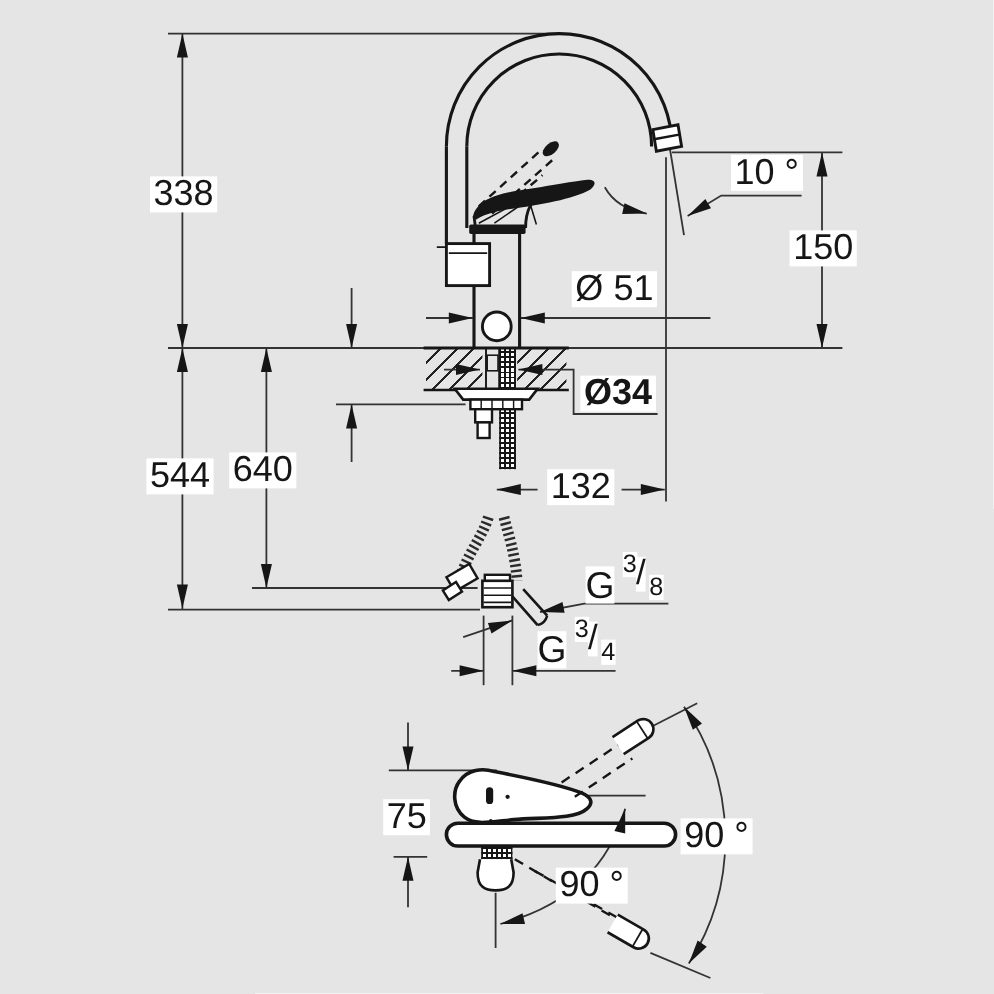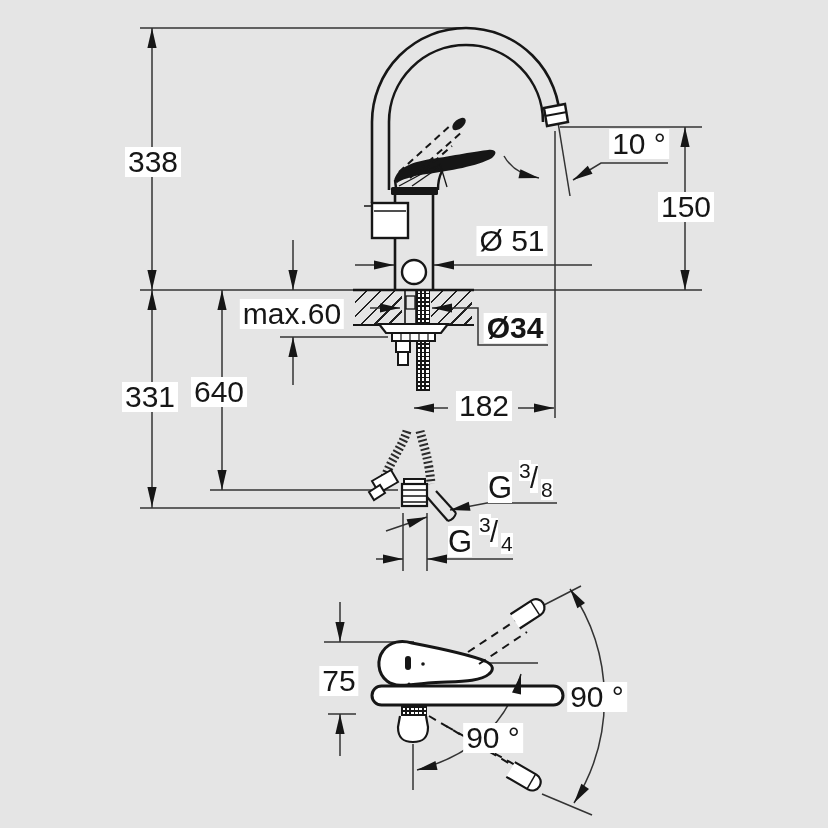--- a/index.html
+++ b/index.html
@@ -184,24 +184,23 @@
         <polygon points="0,0 -20,-4.6 -20,4.6" transform="translate(521,674) rotate(283)" fill="#161616"></polygon>
         <polygon points="0,0 -20,-4.6 -20,4.6" transform="translate(417,770) rotate(167)" fill="#161616"></polygon>
       </g>
   </svg>
 
   <span class="lbl" style="left:153px;top:162px;">338</span>
   <span class="lbl" style="left:686px;top:207px;">150</span>
   <span class="lbl" style="left:639px;top:144px;">10 °</span>
   <span class="lbl" style="left:494px;top:241px;margin-left:18px;">Ø 51</span>
   <span class="lbl" style="left:515px;top:328px;font-weight:bold;">Ø34</span>
-  <span class="lbl" style="left:292px;top:314px;">max.60</span>
-  <span class="lbl" style="left:150px;top:397px;">331</span>
+  <span class="lbl" style="left:150px;top:397px;">544</span>
   <span class="lbl" style="left:219px;top:392px;">640</span>
-  <span class="lbl" style="left:484px;top:406px;">182</span>
+  <span class="lbl" style="left:484px;top:406px;">132</span>
   <span class="lbl" style="left:339px;top:681px;">75</span>
   <span class="lbl" style="left:597px;top:697px;">90 °</span>
   <span class="lbl" style="left:493px;top:738px;">90 °</span>
 
   <div class="frac" style="left:486px;top:460px;width:76px;height:44px;">
     <span class="letter" style="left:2px;top:12px;">G</span>
     <span class="num" style="left:33px;top:0px;">3</span>
     <span class="slash" style="left:44px;top:4px;">/</span>
     <span class="den" style="left:55px;top:19px;">8</span>
   </div>

